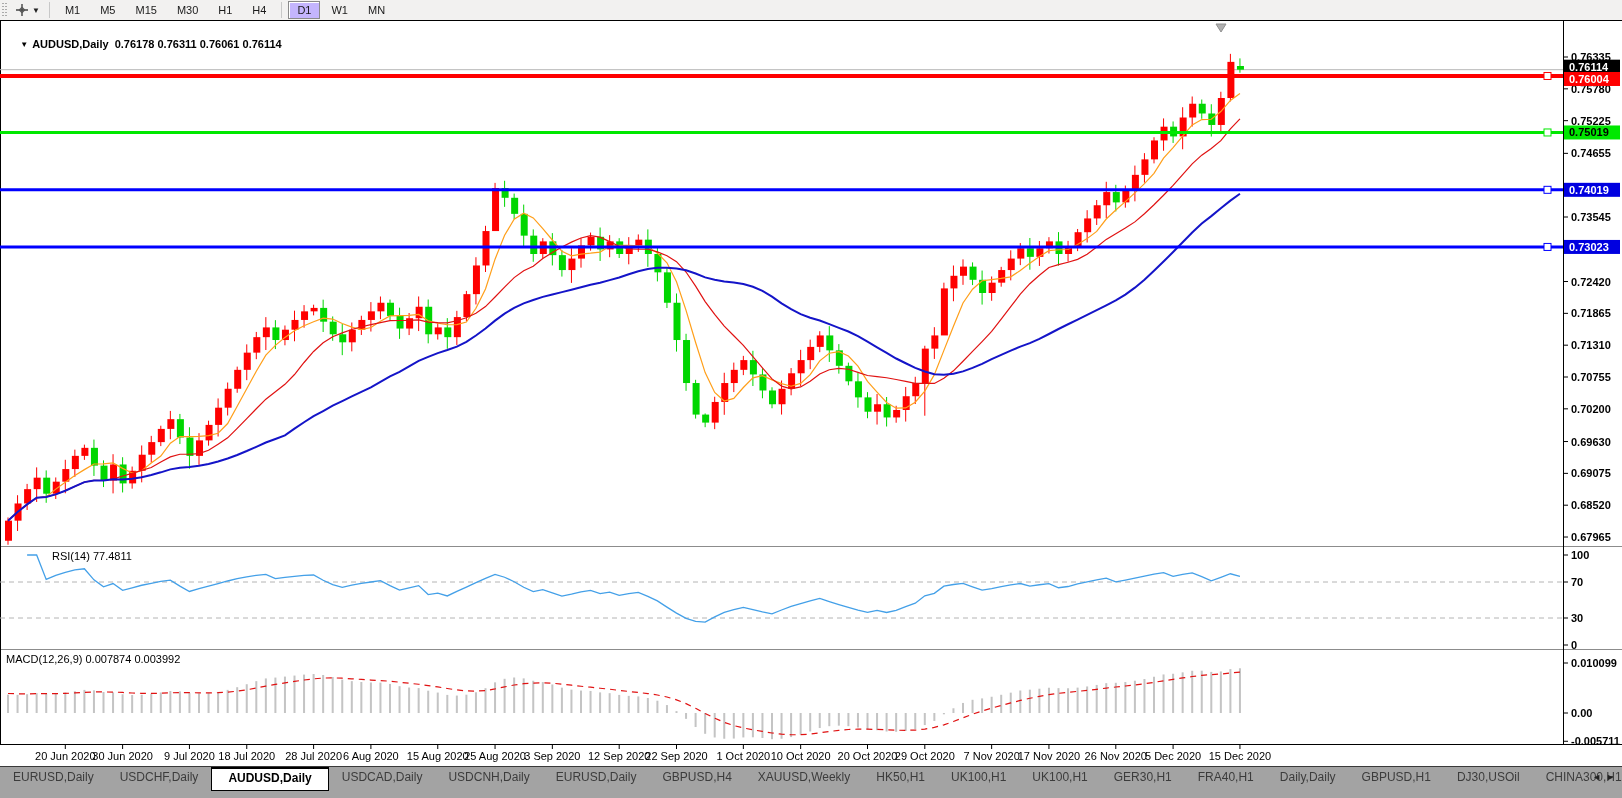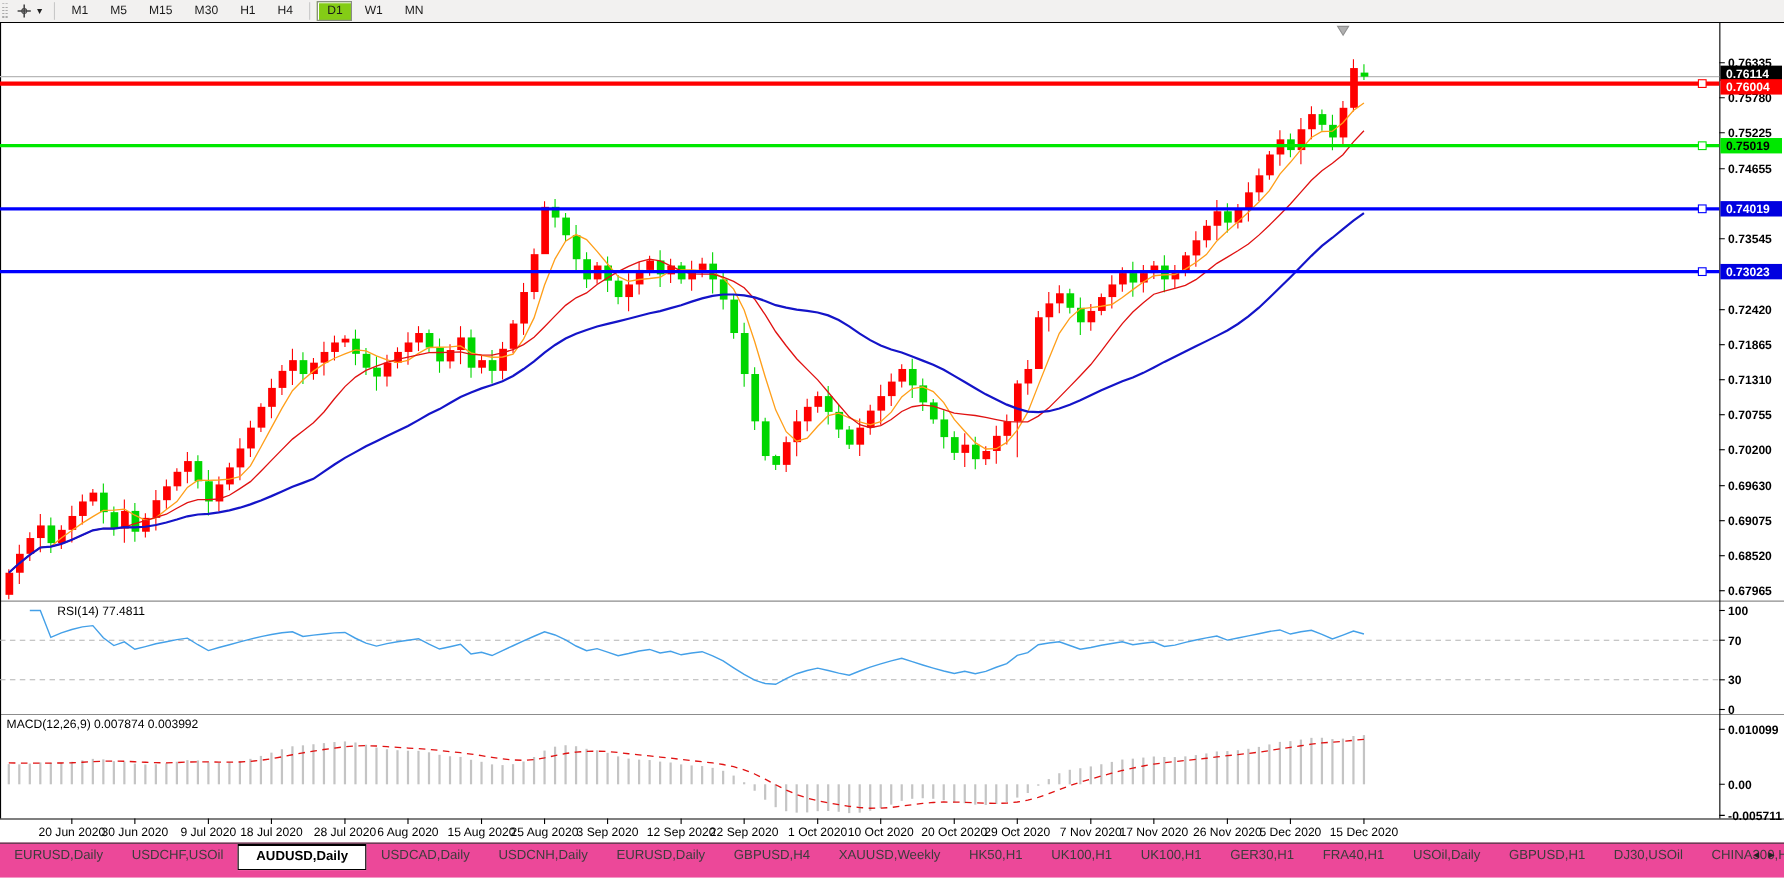--- a/index.html
+++ b/index.html
@@ -9,32 +9,32 @@
            border-bottom:1px solid #000;display:flex;align-items:center;font-size:11px;color:#1a1a1a;}
   .grip{width:5px;height:14px;margin:0 4px 0 2px;
         background:repeating-linear-gradient(to bottom,#aaa 0 1px,transparent 1px 3px),
                    repeating-linear-gradient(to bottom,#aaa 0 1px,transparent 1px 3px);
         background-size:2px 100%,2px 100%;background-position:0 0,3px 0;background-repeat:no-repeat;}
   .tool-icon{display:flex;align-items:center;padding:0 4px;height:18px;cursor:default;}
   .tool-icon svg{display:block;}
   .caret{font-size:8px;color:#222;margin-left:3px;}
   .tbsep{width:1px;height:16px;background:#c8c8c8;margin:0 5px;}
   .tfbtn{padding:2px 8px;margin:0 1px;border:1px solid transparent;color:#1a1a1a;cursor:default;line-height:12px;}
-  .tfbtn.active{background:#84cc16;border:1px solid #8a8a8a;box-shadow:inset 1px 1px 0 #fff;}
+  .tfbtn.active{background:#c4b5fd;border:1px solid #8a8a8a;box-shadow:inset 1px 1px 0 #fff;}
   
   #chartwrap{position:absolute;left:0;top:21px;width:1622px;height:649px;}
   svg{font-family:"Liberation Sans",sans-serif;}
   
   .flabel{position:absolute;font-size:11px;color:#000;white-space:pre;}
   #chart-title{left:8px;top:26px;font-weight:bold;}
   #chart-title .tri{font-size:8px;vertical-align:1px;margin-right:4px;}
   #rsi-label{left:6px;top:550px;padding-left:46px;}
   #macd-label{left:6px;top:653px;}
   
-  #tabbar{position:absolute;left:0;top:766px;width:1622px;height:32px;background:#ec4899;
+  #tabbar{position:absolute;left:0;top:766px;width:1622px;height:32px;background:#a3a3a3;
           border-top:1px solid #3a3a3a;display:flex;align-items:flex-start;overflow:hidden;}
   .tab{font-size:12px;color:#3c3c3c;padding:3px 13px 4px 13px;white-space:nowrap;cursor:default;}
   .tab.active{background:#fff;border:1px solid #000;border-top-width:2px;font-weight:bold;color:#000;
               padding:2px 16px 5px 16px;}
   .tsep{width:1px;height:13px;background:#a9a9a9;margin-top:5px;flex:0 0 aupx;}
   #tabscroll{position:absolute;right:2px;top:772px;font-size:9px;color:#222;letter-spacing:5px;}
 </style>
 </head>
 <body>
 
@@ -577,27 +577,30 @@
           <text x="1048.95" y="739" font-size="11" fill="#000" text-anchor="middle">17 Nov 2020</text>
           <line x1="1115.8000000000002" y1="723" x2="1115.8000000000002" y2="728" stroke="#000"></line>
           <text x="1115.8000000000002" y="739" font-size="11" fill="#000" text-anchor="middle">26 Nov 2020</text>
           <line x1="1173.1000000000001" y1="723" x2="1173.1000000000001" y2="728" stroke="#000"></line>
           <text x="1173.1000000000001" y="739" font-size="11" fill="#000" text-anchor="middle">5 Dec 2020</text>
           <line x1="1239.95" y1="723" x2="1239.95" y2="728" stroke="#000"></line>
           <text x="1239.95" y="739" font-size="11" fill="#000" text-anchor="middle">15 Dec 2020</text>
         </g>
       </svg></div>
 
+  <div id="chart-title" class="flabel">
+    <span class="tri">▼</span><span>AUDUSD,Daily</span>  <span>0.76178 0.76311 0.76061 0.76114</span>
+  </div>
   <div id="rsi-label" class="flabel">RSI(14) 77.4811</div>
   <div id="macd-label" class="flabel">MACD(12,26,9) 0.007874 0.003992</div>
 
   <div id="tabbar">
       <div class="tab">EURUSD,Daily</div>
       <div class="tsep"></div>
-      <div class="tab">USDCHF,USOil</div>
+      <div class="tab">USDCHF,Daily</div>
       <div class="tsep"></div>
       <div class="tab active">AUDUSD,Daily</div>
       <div class="tsep"></div>
       <div class="tab">USDCAD,Daily</div>
       <div class="tsep"></div>
       <div class="tab">USDCNH,Daily</div>
       <div class="tsep"></div>
       <div class="tab">EURUSD,Daily</div>
       <div class="tsep"></div>
       <div class="tab">GBPUSD,H4</div>
@@ -607,21 +610,21 @@
       <div class="tab">HK50,H1</div>
       <div class="tsep"></div>
       <div class="tab">UK100,H1</div>
       <div class="tsep"></div>
       <div class="tab">UK100,H1</div>
       <div class="tsep"></div>
       <div class="tab">GER30,H1</div>
       <div class="tsep"></div>
       <div class="tab">FRA40,H1</div>
       <div class="tsep"></div>
-      <div class="tab">USOil,Daily</div>
+      <div class="tab">Daily,Daily</div>
       <div class="tsep"></div>
       <div class="tab">GBPUSD,H1</div>
       <div class="tsep"></div>
       <div class="tab">DJ30,USOil</div>
       <div class="tsep"></div>
       <div class="tab">CHINA300,H1</div>
       <div class="tsep"></div>
     </div>
   <div id="tabscroll">
     <span>◄</span><span>►</span>

